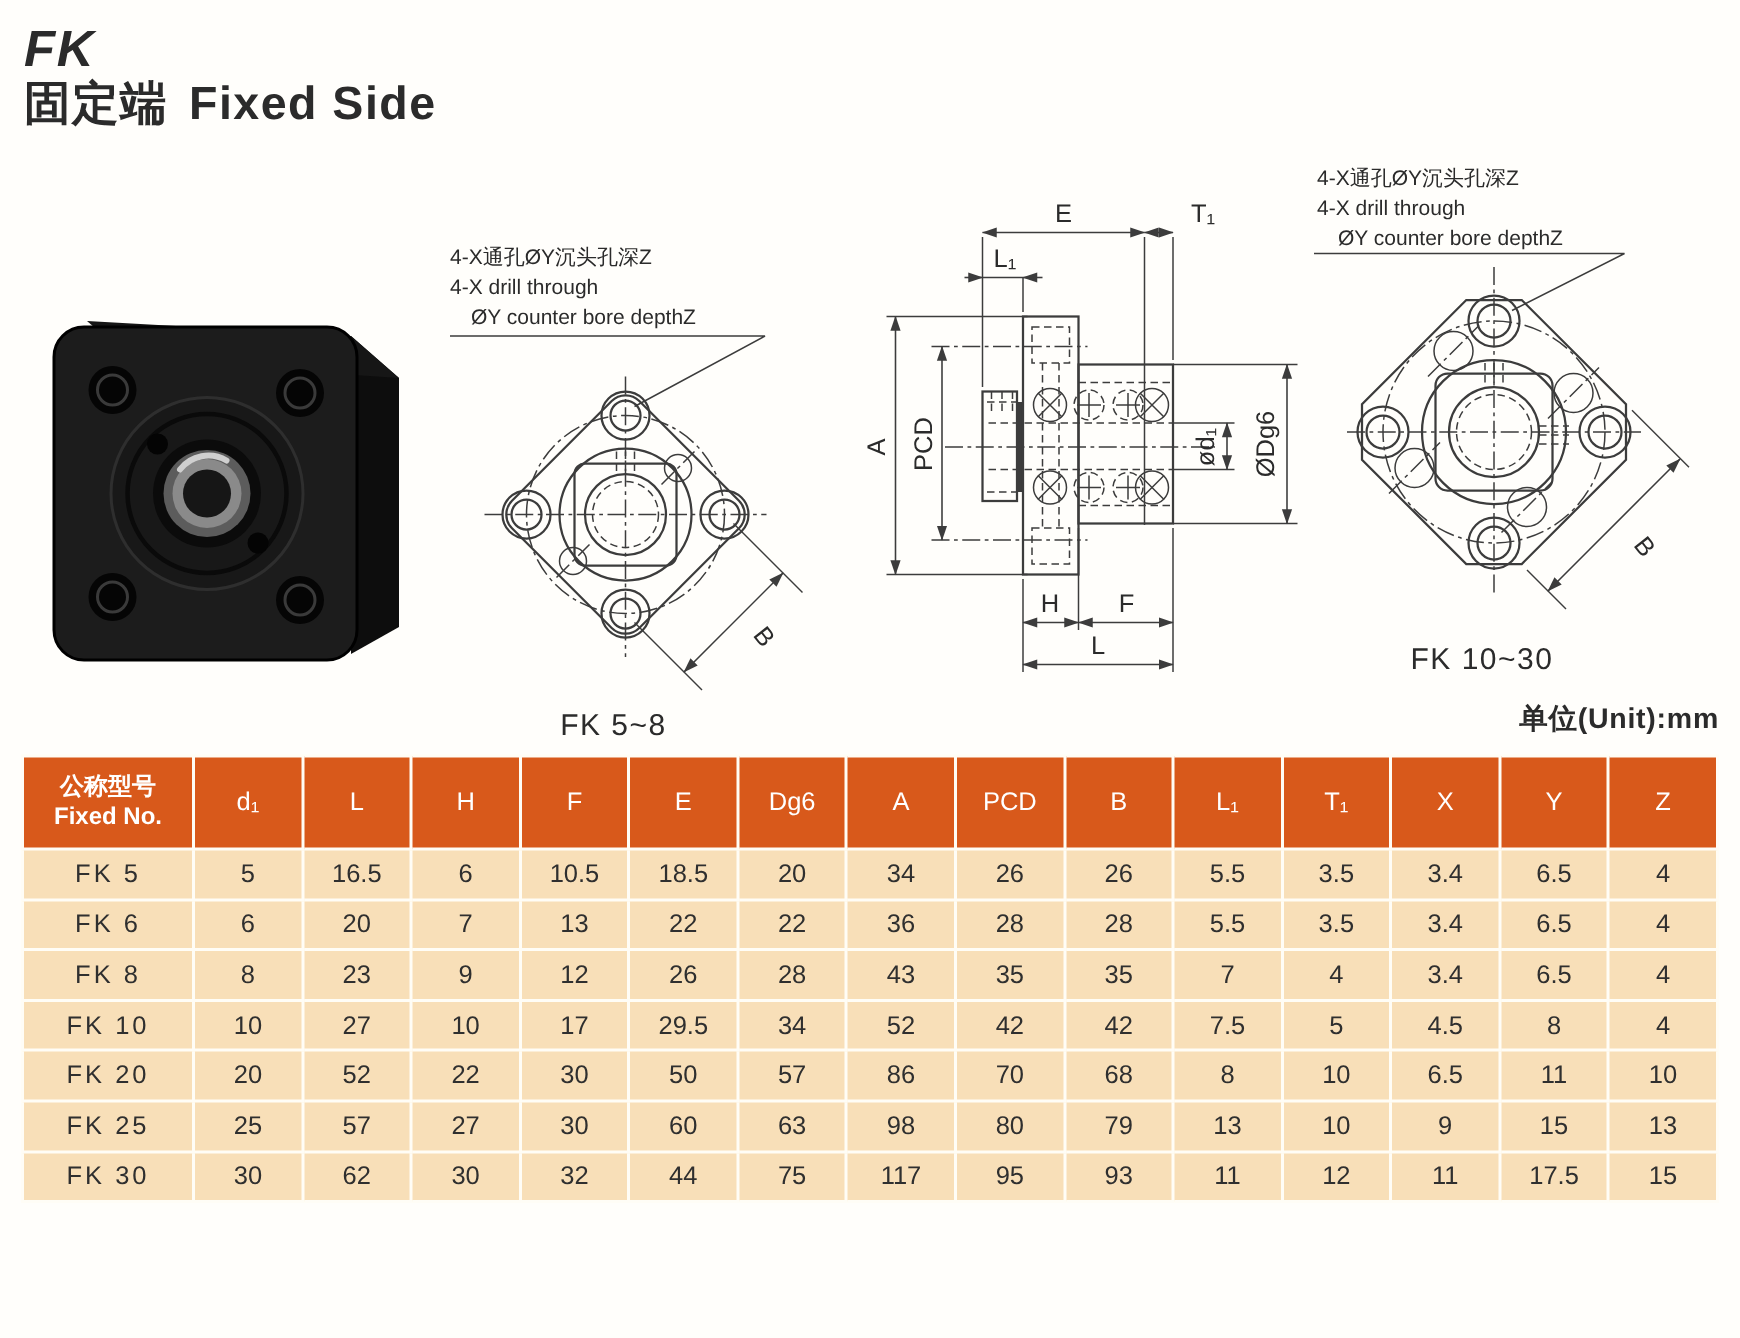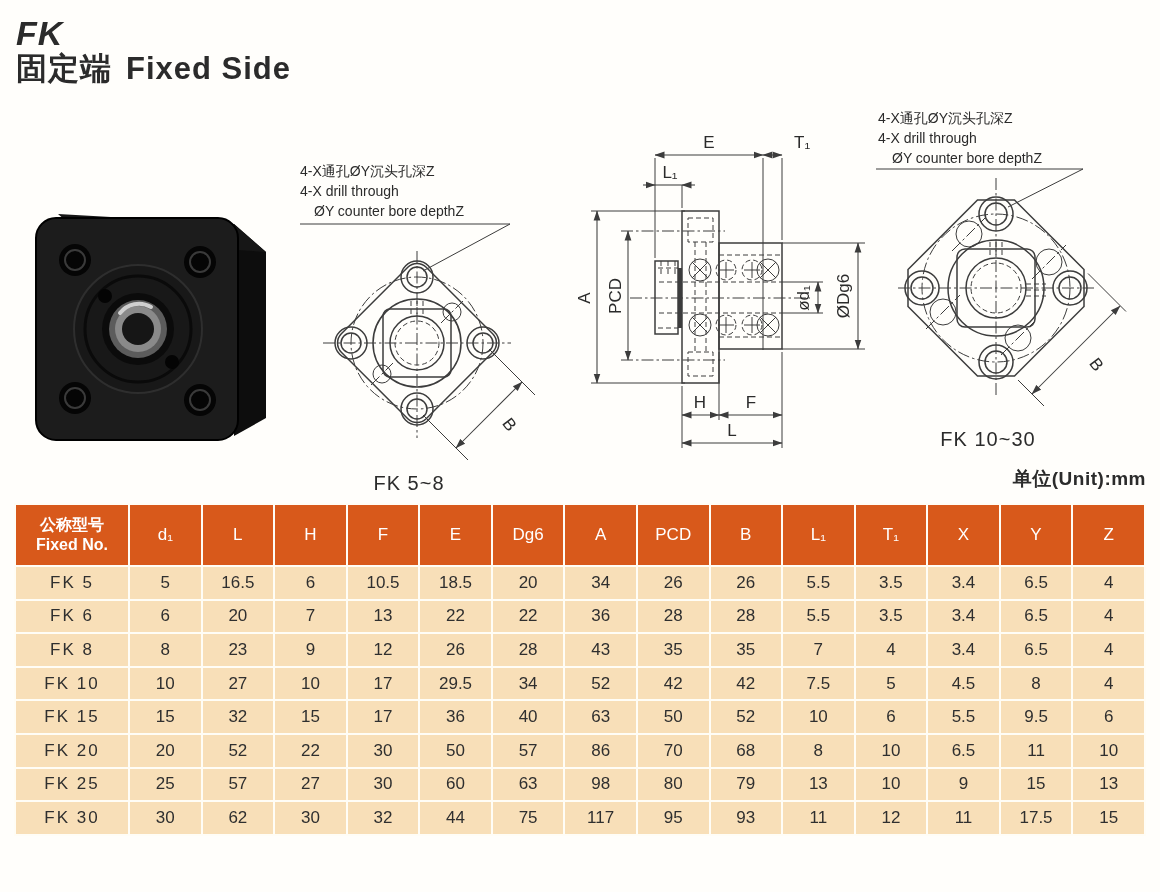--- a/index.html
+++ b/index.html
@@ -396,37 +396,20 @@
         <td>52</td>
         <td>42</td>
         <td>42</td>
         <td>7.5</td>
         <td>5</td>
         <td>4.5</td>
         <td>8</td>
         <td>4</td>
       </tr>
       <tr>
-        <td class="model">FK 15</td>
-        <td>15</td>
-        <td>32</td>
-        <td>15</td>
-        <td>17</td>
-        <td>36</td>
-        <td>40</td>
-        <td>63</td>
-        <td>50</td>
-        <td>52</td>
-        <td>10</td>
-        <td>6</td>
-        <td>5.5</td>
-        <td>9.5</td>
-        <td>6</td>
-      </tr>
-      <tr>
         <td class="model">FK 20</td>
         <td>20</td>
         <td>52</td>
         <td>22</td>
         <td>30</td>
         <td>50</td>
         <td>57</td>
         <td>86</td>
         <td>70</td>
         <td>68</td>

